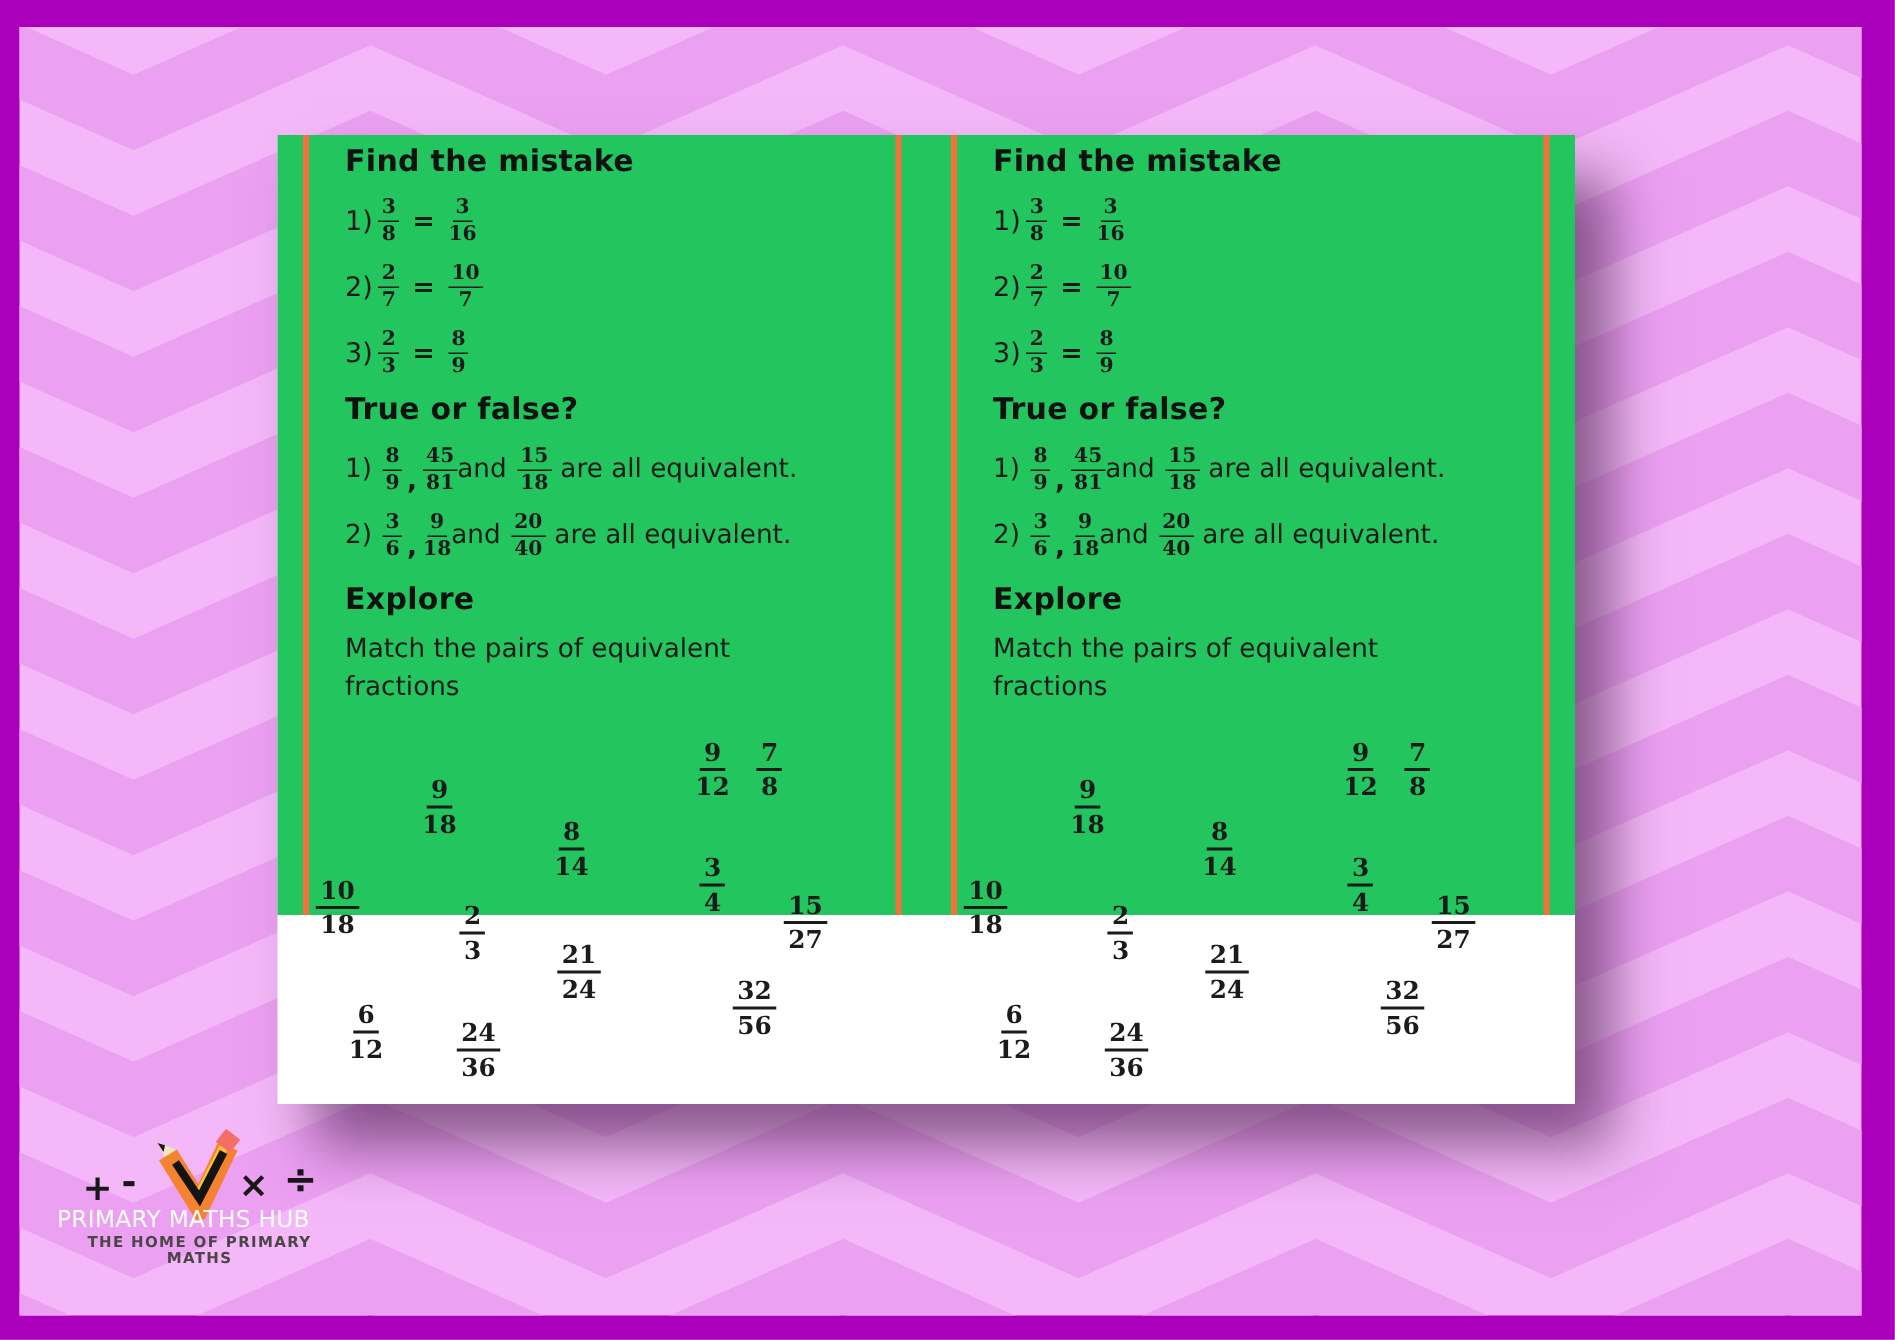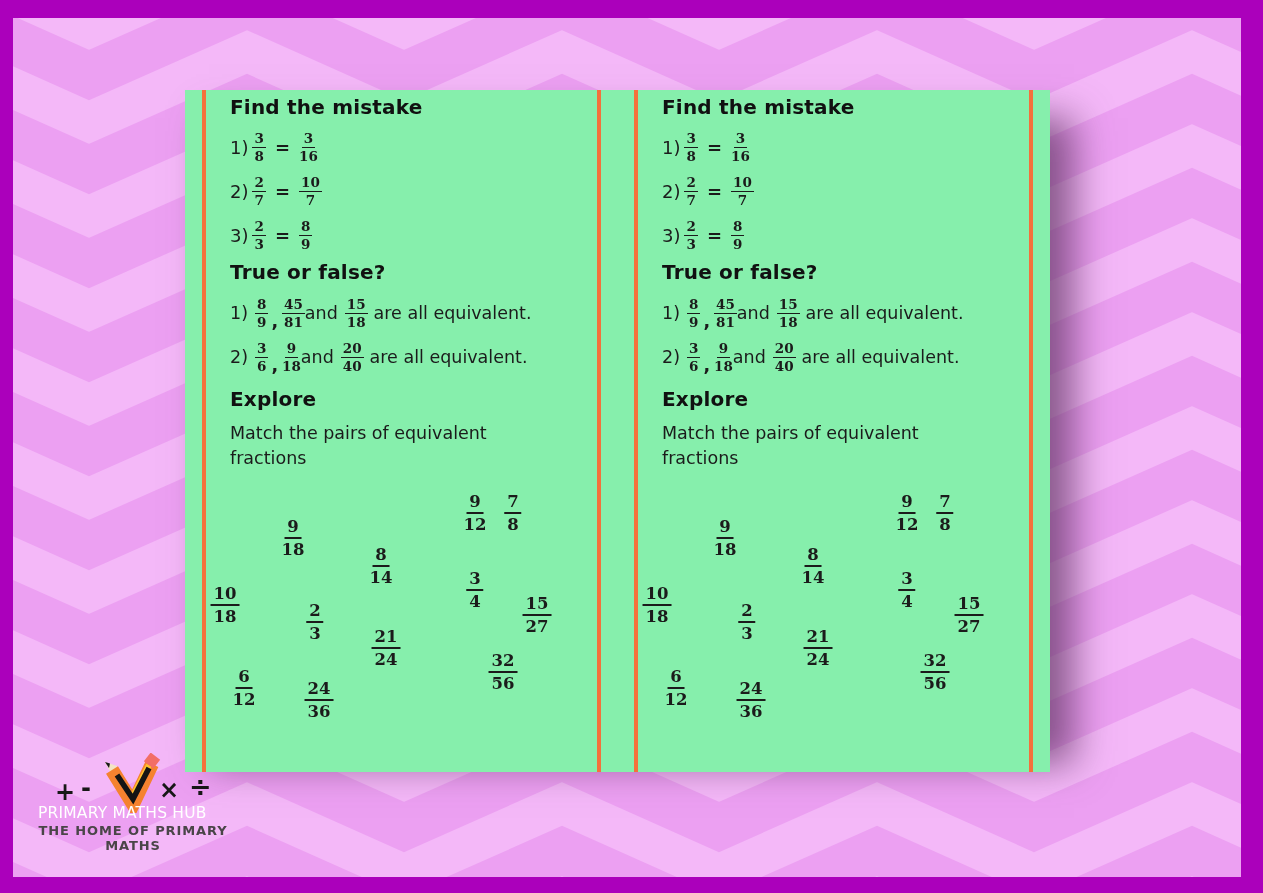--- a/index.html
+++ b/index.html
@@ -16,21 +16,21 @@
     background:#F4B8F8; overflow:hidden;
   }
   .bg svg { position:absolute; left:-13px; top:-18px; width:1263px; height:893px; display:block; }
 
   
   .spread {
     position:absolute; left:185px; top:90px; width:865px; height:646px;
     background:#ffffff;
     box-shadow:24px 28px 36px rgba(93,48,94,0.70);
   }
-  .sheet-page { position:absolute; top:0; height:682px; width:433px; background:#86efac; }
+  .sheet-page { position:absolute; top:0; height:520px; width:433px; background:#22c55e; }
   .sheet-page.p1 { left:0; }
   .sheet-page.p2 { left:432px; width:433px; }
   .rule { position:absolute; top:0; bottom:0; width:4px; background:#F4713B; }
   .rule.left  { left:17px; }
   .rule.right { right:17px; }
 
   .content { position:absolute; inset:0; color:#1b1b1b; }
   .heading {
     position:absolute; left:45px;
     font-size:20px; font-weight:bold; letter-spacing:0.2px; color:#111;
@@ -81,21 +81,21 @@
   .logo .sym {
     position:absolute; color:#171717; font-weight:bold;
     font-size:24px; line-height:1;
   }
   .logo-title {
     position:absolute; left:38px; top:804px; width:190px; text-align:left;
     font-size:15.5px; font-weight:normal; letter-spacing:0.2px; color:#ffffff;
   }
   .logo-tag {
     position:absolute; left:38px; top:823px; width:190px; text-align:center;
-    font-size:13px; font-weight:bold; letter-spacing:0.9px; color:#4A4548;
+    font-size:10px; font-weight:bold; letter-spacing:0.9px; color:#4A4548;
   }
   .check-icon { position:absolute; left:102px; top:753px; }
 </style>
 </head>
 <body>
 
 <div class="frame">
   <div class="bg">
     <svg viewBox="0 0 1263 893" preserveAspectRatio="none">
       <defs>

